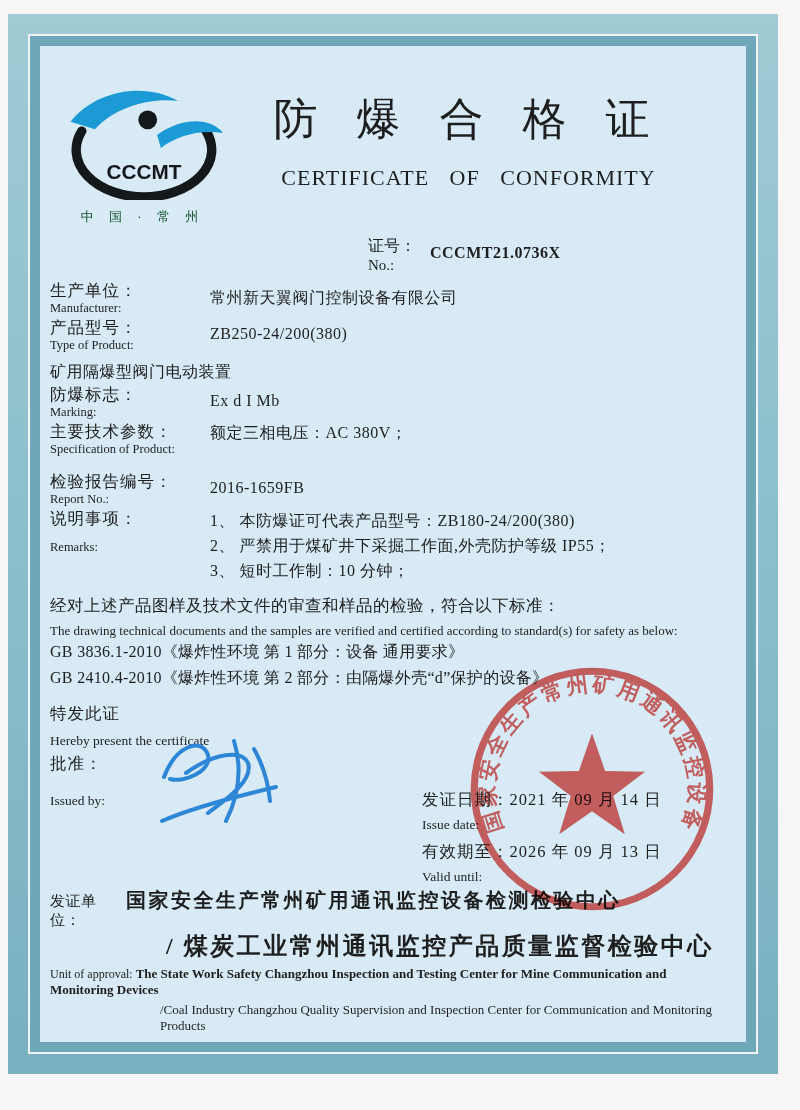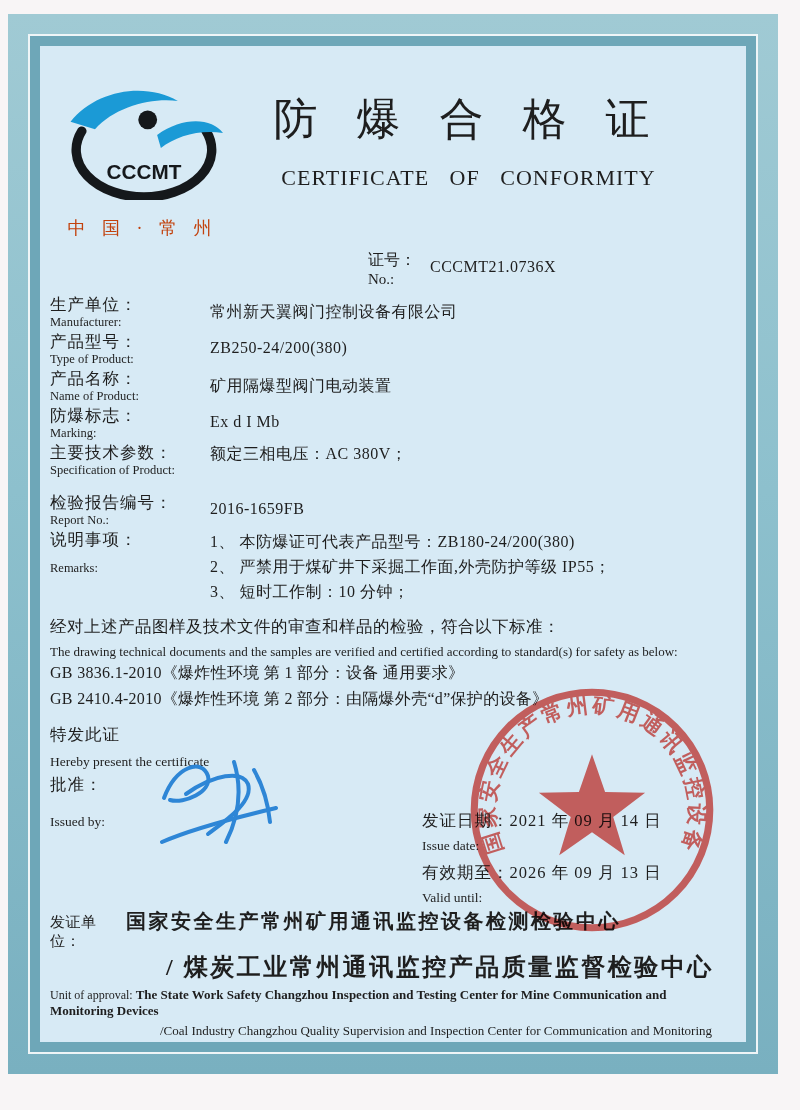--- a/index.html
+++ b/index.html
@@ -8,28 +8,28 @@
   .band-outer{position:absolute;left:8px;top:14px;right:22px;bottom:36px;
         background:linear-gradient(180deg,#a0cad4 0%,#8dc0cd 45%,#79b0c0 100%);}
   .band-inner{position:absolute;left:20px;top:20px;right:20px;bottom:20px;
         border:2px solid #eff5f7;background:#6ea7b8;}
   .cert-body{position:absolute;left:10px;top:10px;right:10px;bottom:10px;
         background:#d7eaf5;padding:26px 14px 8px 10px;overflow:hidden;}
 
   
   .hdr{display:flex;}
   .logo-block{width:185px;flex:0 0 185px;text-align:center;padding-top:10px;}
-  .logo-caption{font-size:18px;letter-spacing:6px;margin-top:12px;color:#c2410c;}
+  .logo-caption{font-size:13px;letter-spacing:6px;margin-top:4px;color:#14532d;}
   .title-block{flex:1;text-align:center;padding-right:30px;}
   .title-zh{font-size:44px;letter-spacing:14px;margin-top:18px;white-space:nowrap;}
   .title-en{font-size:22px;word-spacing:14px;letter-spacing:1px;margin-top:16px;}
   .certno{display:flex;margin:10px 0 6px 318px;}
   .certno-labels .zh{font-size:16px;}
   .certno-labels .en{font-size:15px;margin-top:0px;}
-  .certno-value{font-size:16px;padding:8px 0 0 14px;letter-spacing:.5px;}
+  .certno-value{font-size:16px;padding:8px 0 0 14px;letter-spacing:.5px;font-weight:bold;}
 
   
   .rows{margin-top:2px;}
   .row{display:flex;margin-bottom:1px;}
   .row .labels{width:160px;flex:0 0 160px;}
   .lab-zh{font-size:16.5px;letter-spacing:1px;}
   .lab-en{font-size:12.5px;margin-top:-1px;}
   .row .val{font-size:16px;padding-top:8px;letter-spacing:.5px;}
   .row.gap-top{margin-top:14px;}
   .remarks-items .val-line{font-size:16px;line-height:25px;letter-spacing:.5px;}
@@ -104,24 +104,20 @@
             <div class="val">常州新天翼阀门控制设备有限公司</div>
           </div>
           <div class="row">
             <div class="labels">
               <div class="lab-zh">产品型号：</div>
               <div class="lab-en">Type of Product:</div>
             </div>
             <div class="val">ZB250-24/200(380)</div>
           </div>
           <div class="row">
-            <div class="labels">
-              <div class="lab-zh">产品名称：</div>
-              <div class="lab-en">Name of Product:</div>
-            </div>
             <div class="val">矿用隔爆型阀门电动装置</div>
           </div>
           <div class="row">
             <div class="labels">
               <div class="lab-zh">防爆标志：</div>
               <div class="lab-en">Marking:</div>
             </div>
             <div class="val">Ex d I Mb</div>
           </div>
           <div class="row">

